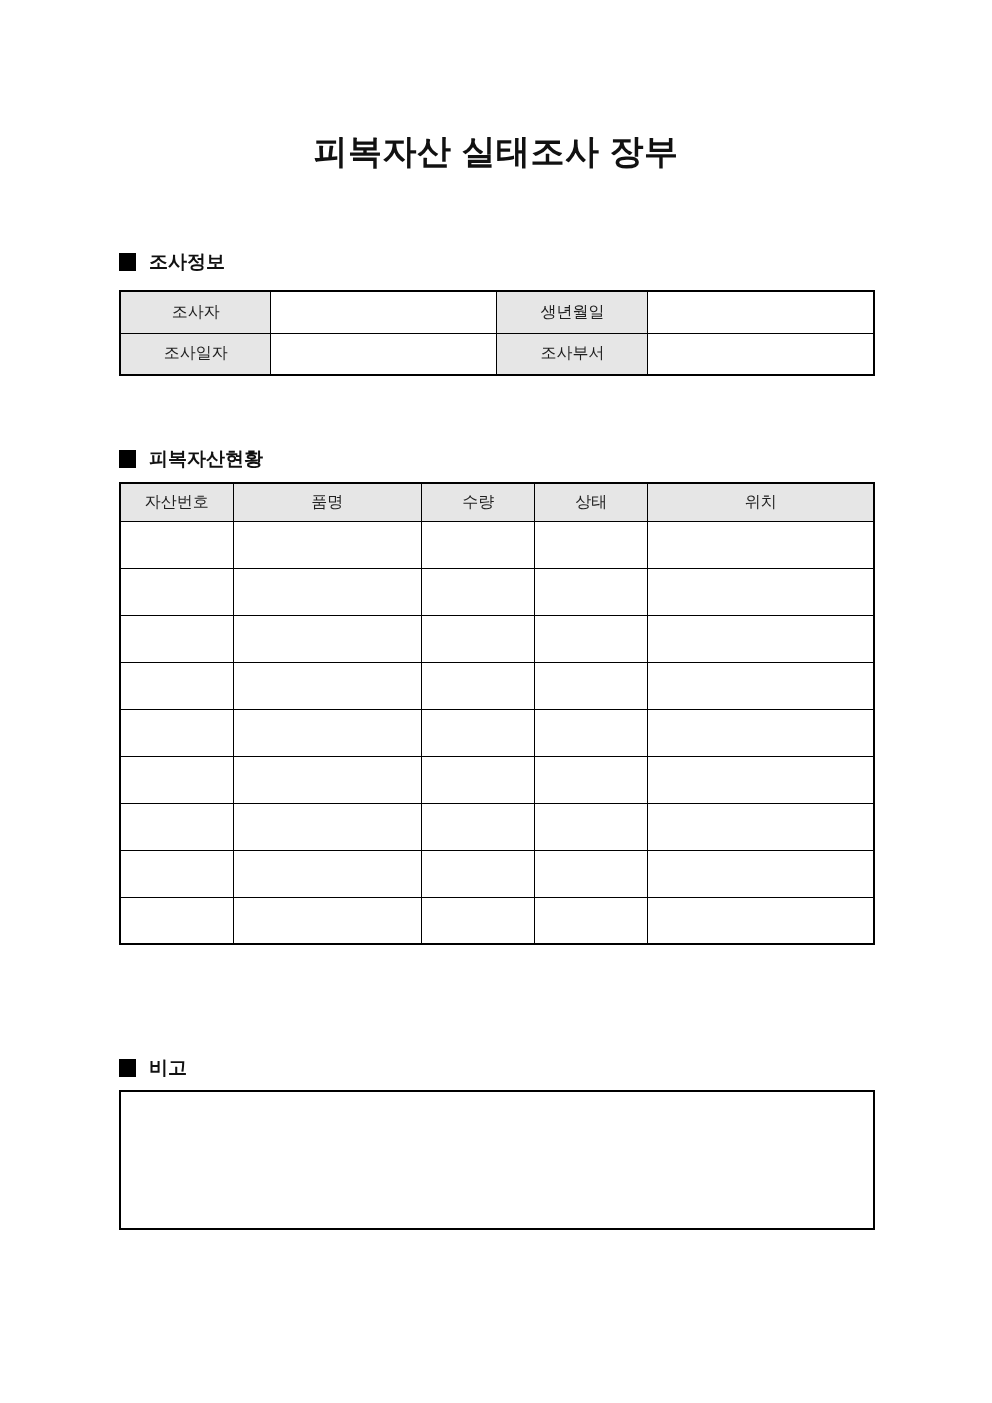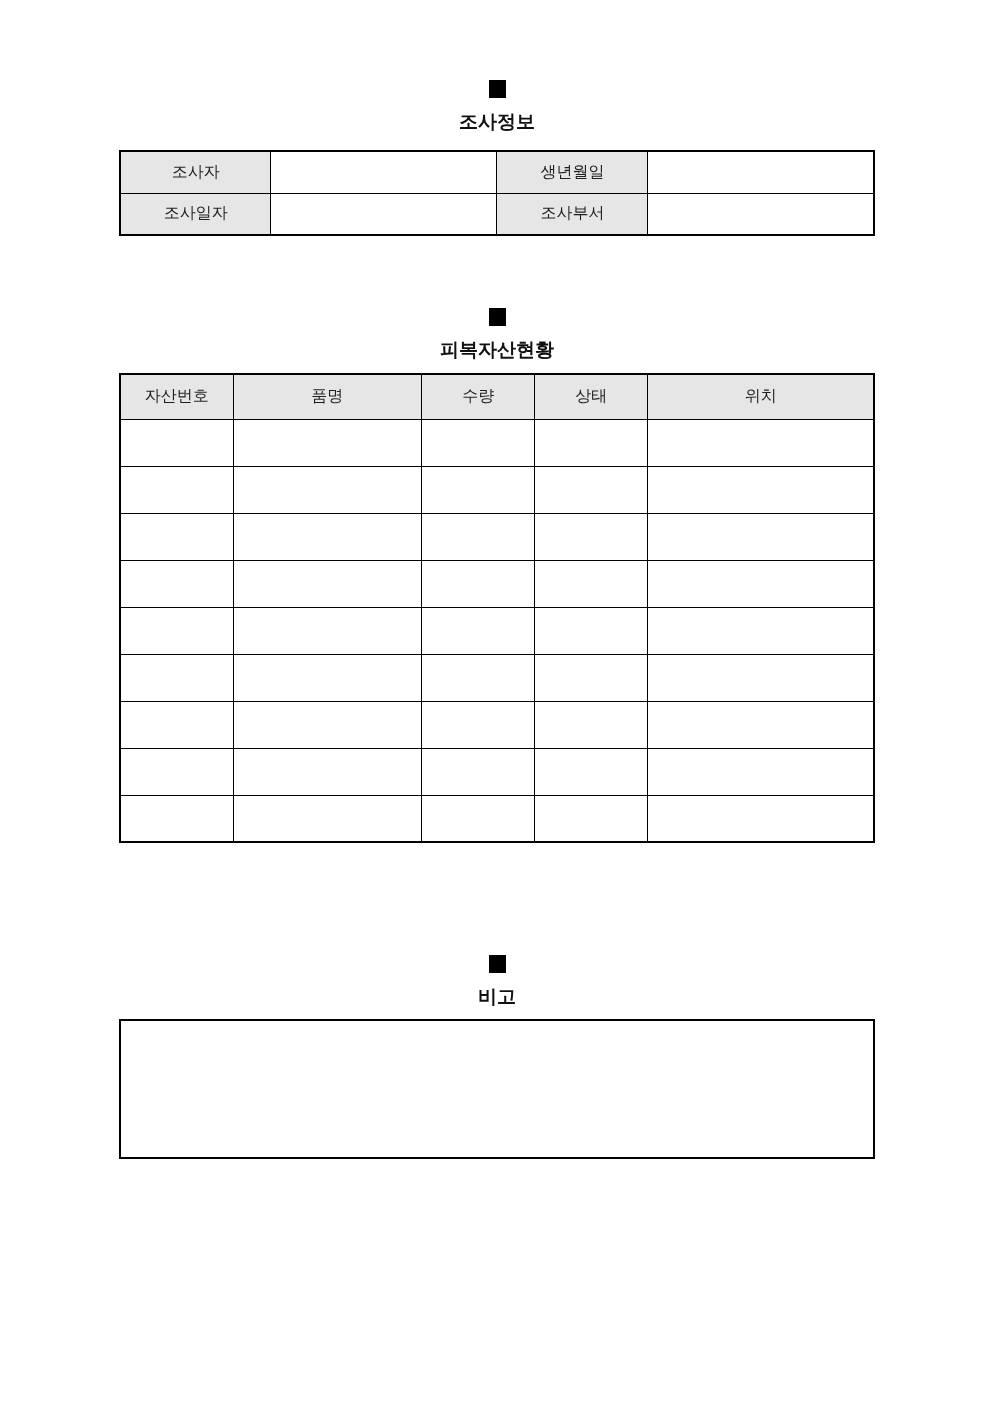--- a/index.html
+++ b/index.html
@@ -26,21 +26,20 @@
   .content-col { margin-left: 119px; width: 756px; }
 
   .section-heading {
     display: flex;
     align-items: center;
     gap: 13px;
     font-size: 19px;
     font-weight: bold;
     color: #111111;
     line-height: 22px;
-    flex-direction: column;
   }
   .bullet {
     display: inline-block;
     width: 17px;
     height: 18px;
     background: #000000;
     flex: 0 0 auto;
   }
   .sec-survey { margin-top: 80px; }
   .sec-assets { margin-top: 72px; text-align: center; }
@@ -59,39 +58,40 @@
     text-align: center;
     vertical-align: middle;
     padding: 0 4px;
     color: #1f1f1f;
   }
   .info-table { margin-top: 17px; }
   .info-table tr { height: 42px; }
   .label-cell { background: #e6e6e6; }
 
   .asset-table { margin-top: 12px; }
-  .asset-table thead tr { height: 45px; }
+  .asset-table thead tr { height: 38px; }
   .asset-table tbody tr { height: 47px; }
   .asset-table thead th { background: #e6e6e6; }
 
   .remarks-box {
     margin-top: 11px;
     width: 756px;
     height: 140px;
     border: 2px solid #000000;
     background: #ffffff;
     font-size: 16px;
     padding: 8px;
   }
 </style>
 </head>
 <body>
 
 <div class="page">
 
+  <h1 class="doc-title">피복자산 실태조사 장부</h1>
 
   <div class="content-col">
 
     <div class="section-heading sec-survey">
       <span class="bullet"></span>
       <span>조사정보</span>
     </div>
 
     <table class="form-table info-table">
       <colgroup>

